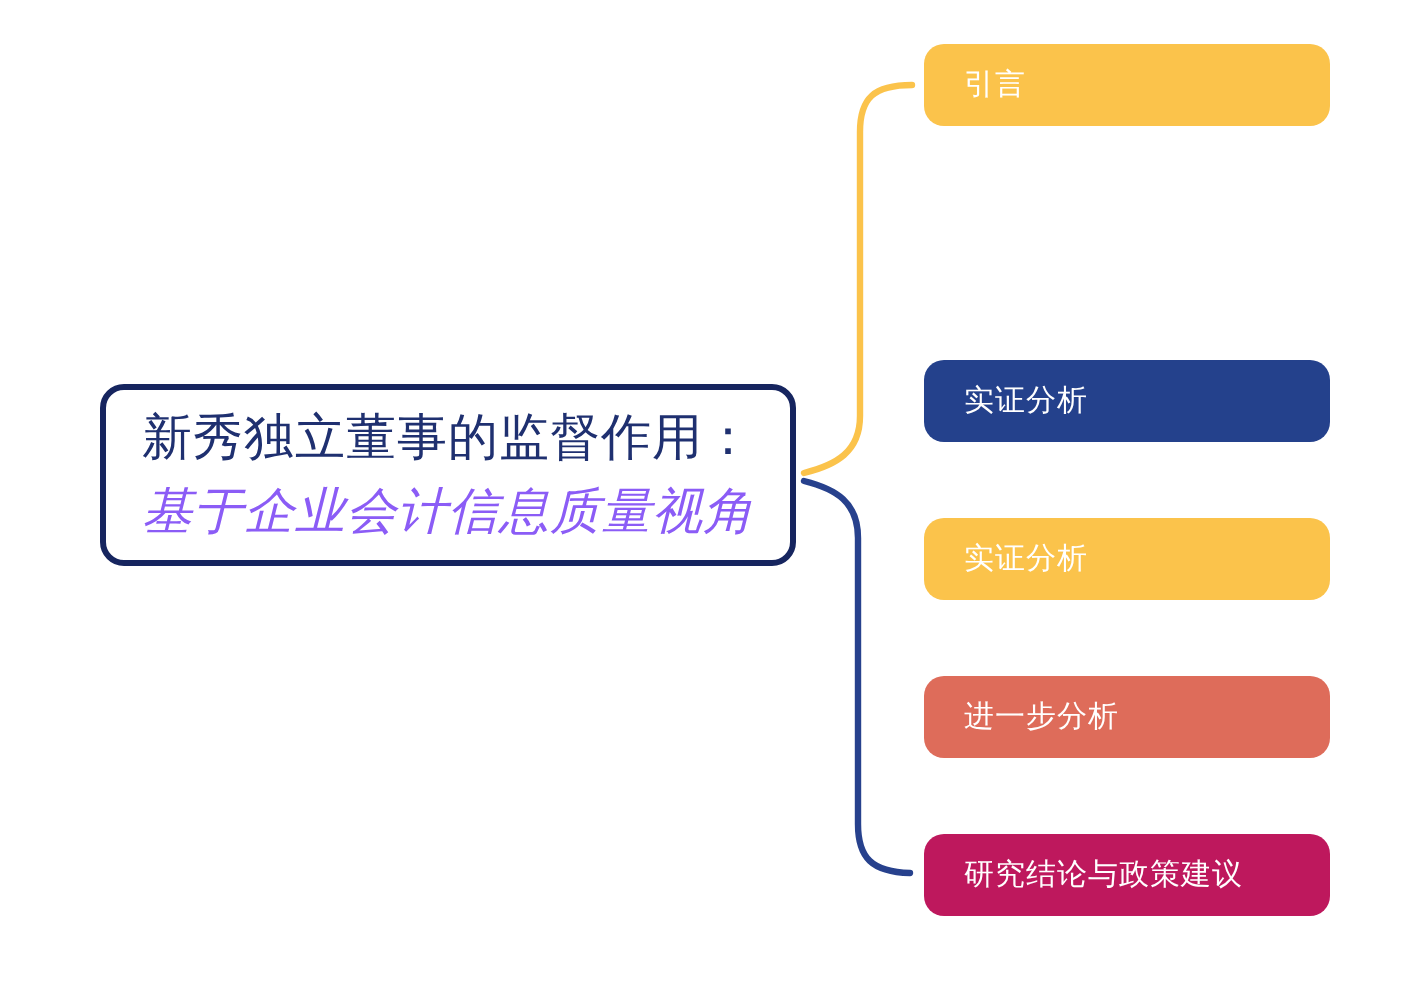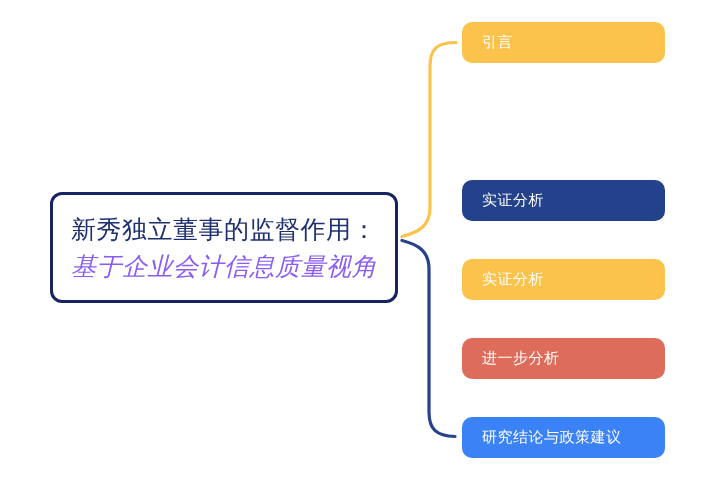--- a/index.html
+++ b/index.html
@@ -16,21 +16,21 @@
   }
   .connector-layer {
     position: absolute;
     left: 0; top: 0;
     width: 708px; height: 501px;
     pointer-events: none;
   }
   .central-node {
     position: absolute;
     left: 50px; top: 192px;
-    width: 348px; height: 111px;
+    width: 348px; height: 91px;
     box-sizing: border-box;
     border: 3px solid #16255f;
     border-radius: 12px;
     background: #ffffff;
     display: flex;
     flex-direction: column;
     justify-content: center;
     align-items: center;
     text-align: center;
   }
@@ -90,17 +90,17 @@
   </div>
 
   <div class="branch b4" style="background: rgb(251, 195, 75);">
     <span class="branch-label" style="color: rgb(255, 255, 255);">实证分析</span>
   </div>
 
   <div class="branch b5" style="background: rgb(222, 108, 90);">
     <span class="branch-label" style="color: rgb(255, 255, 255);">进一步分析</span>
   </div>
 
-  <div class="branch b6" style="background: #3b82f6;">
+  <div class="branch b6" style="background: #be185d;">
     <span class="branch-label" style="color: rgb(255, 255, 255);">研究结论与政策建议</span>
   </div>
 
 </div>
 
 </body></html>

